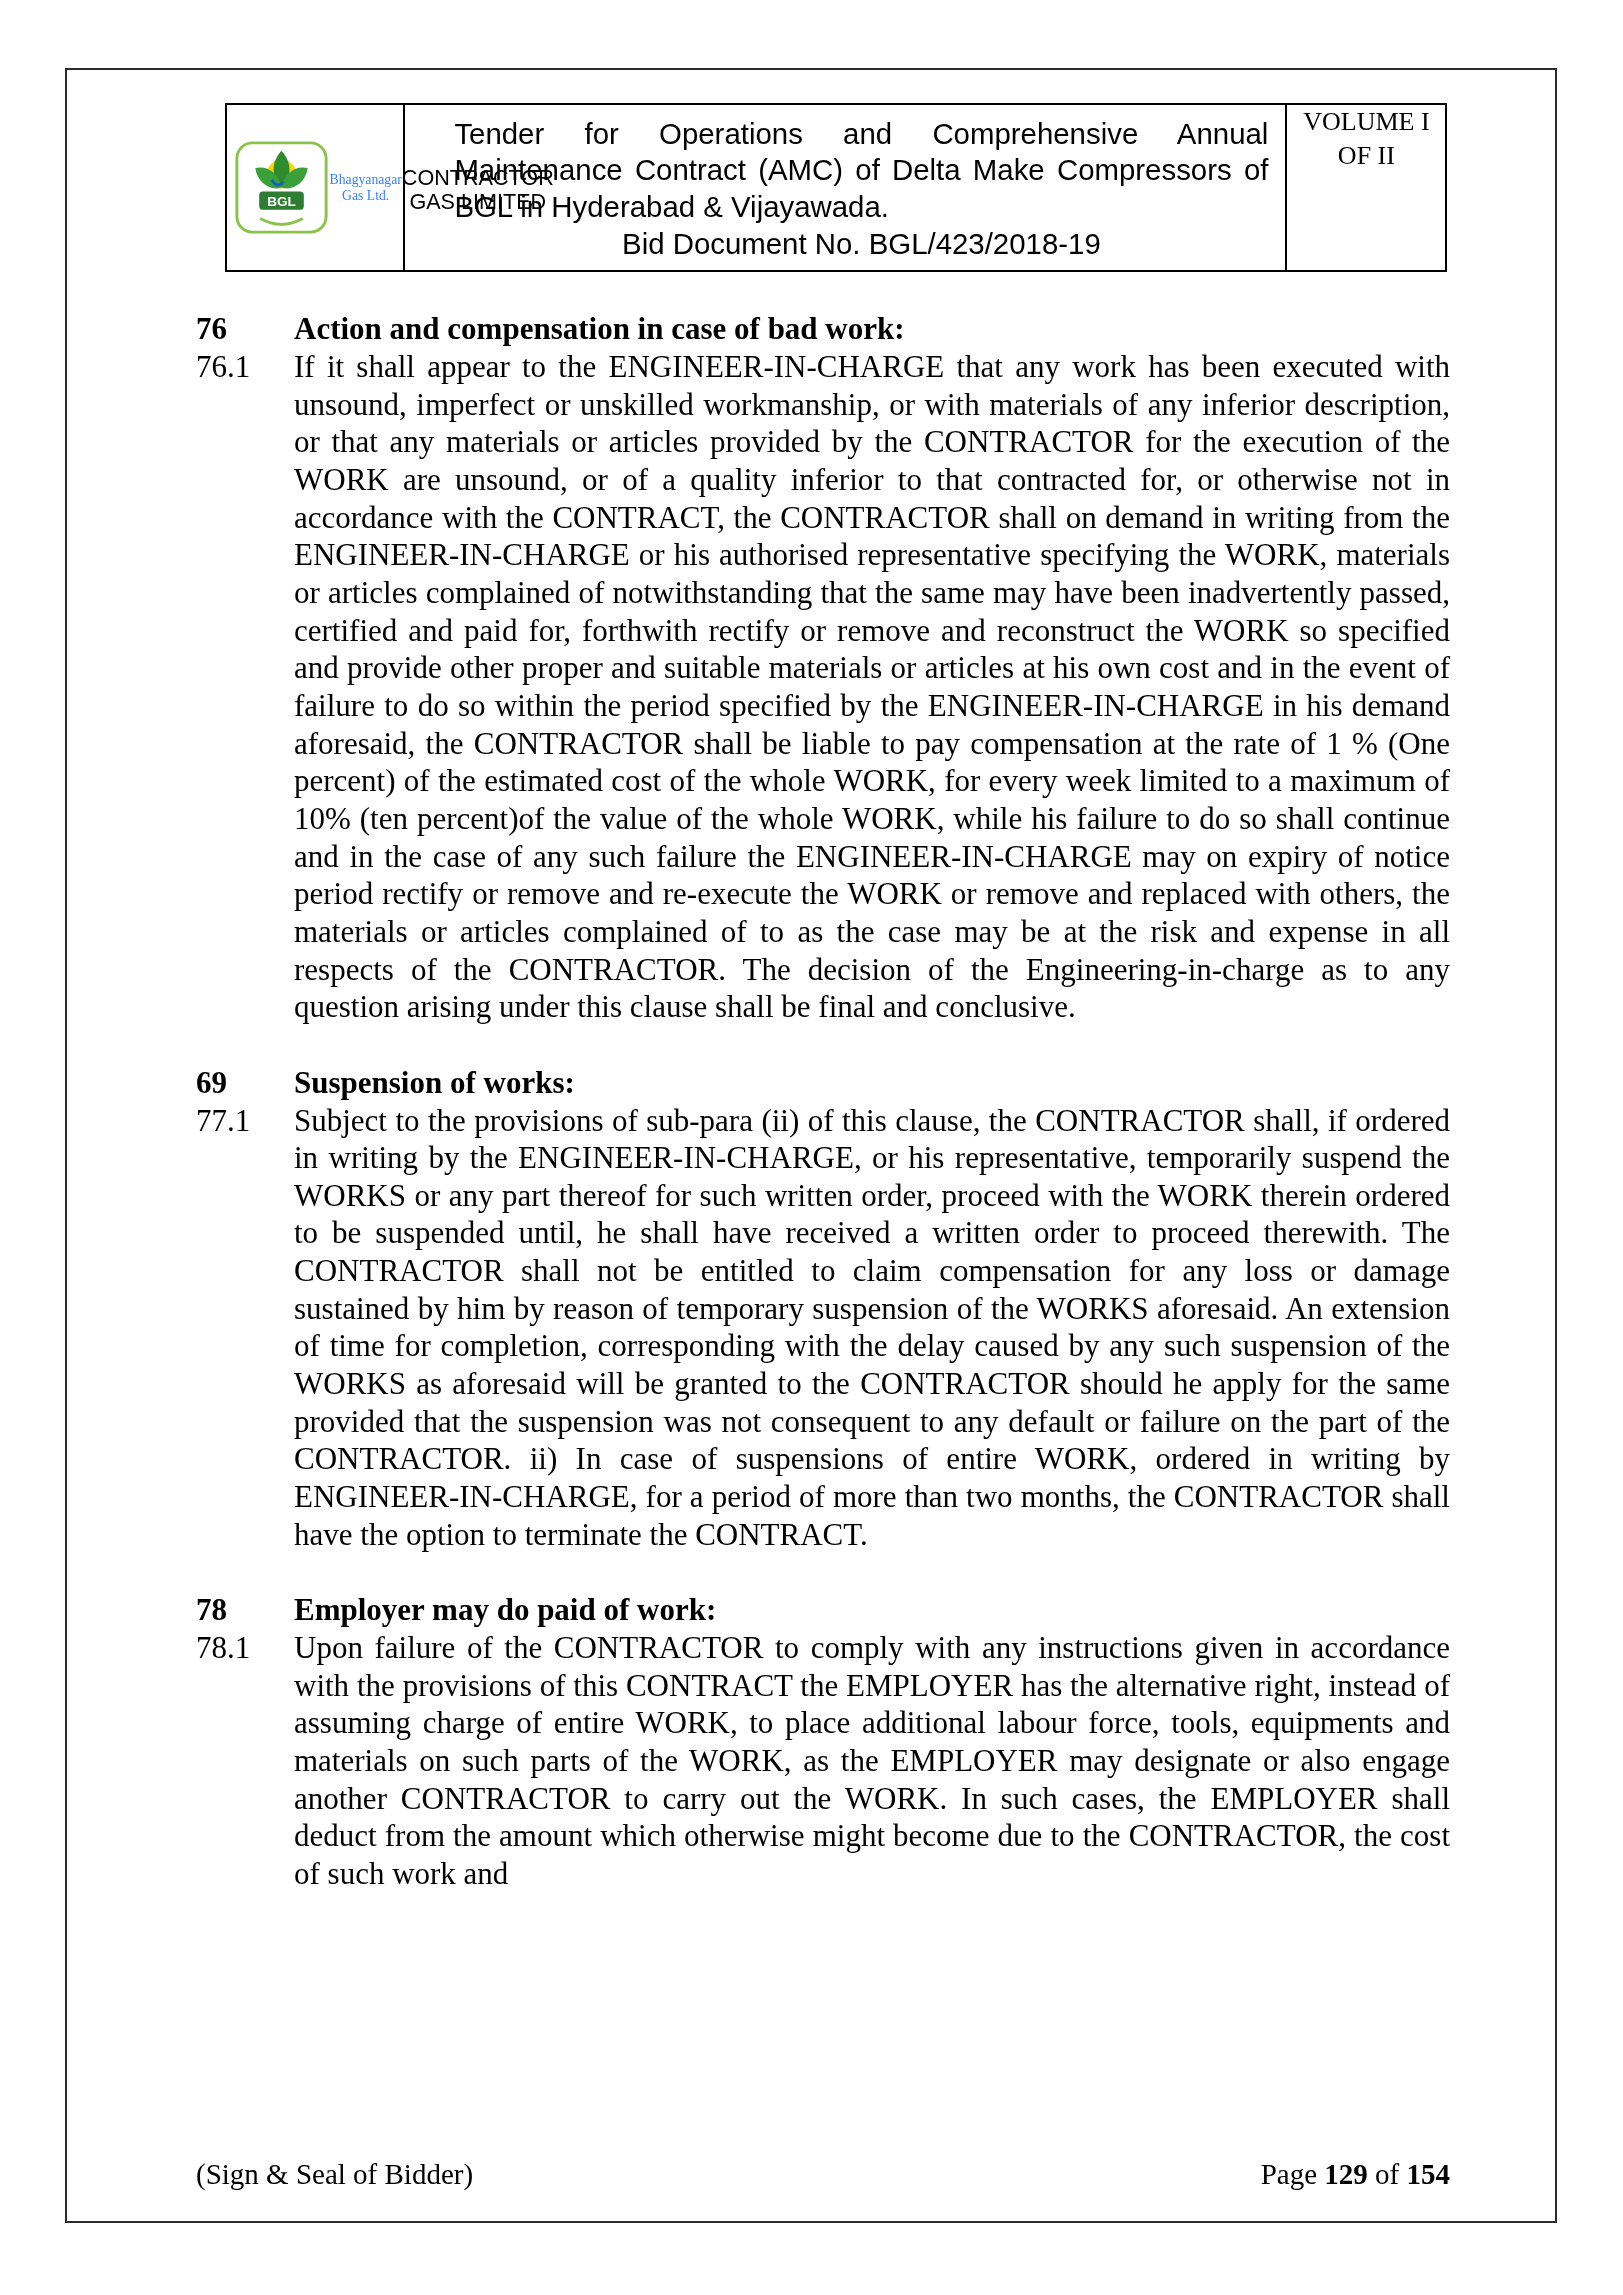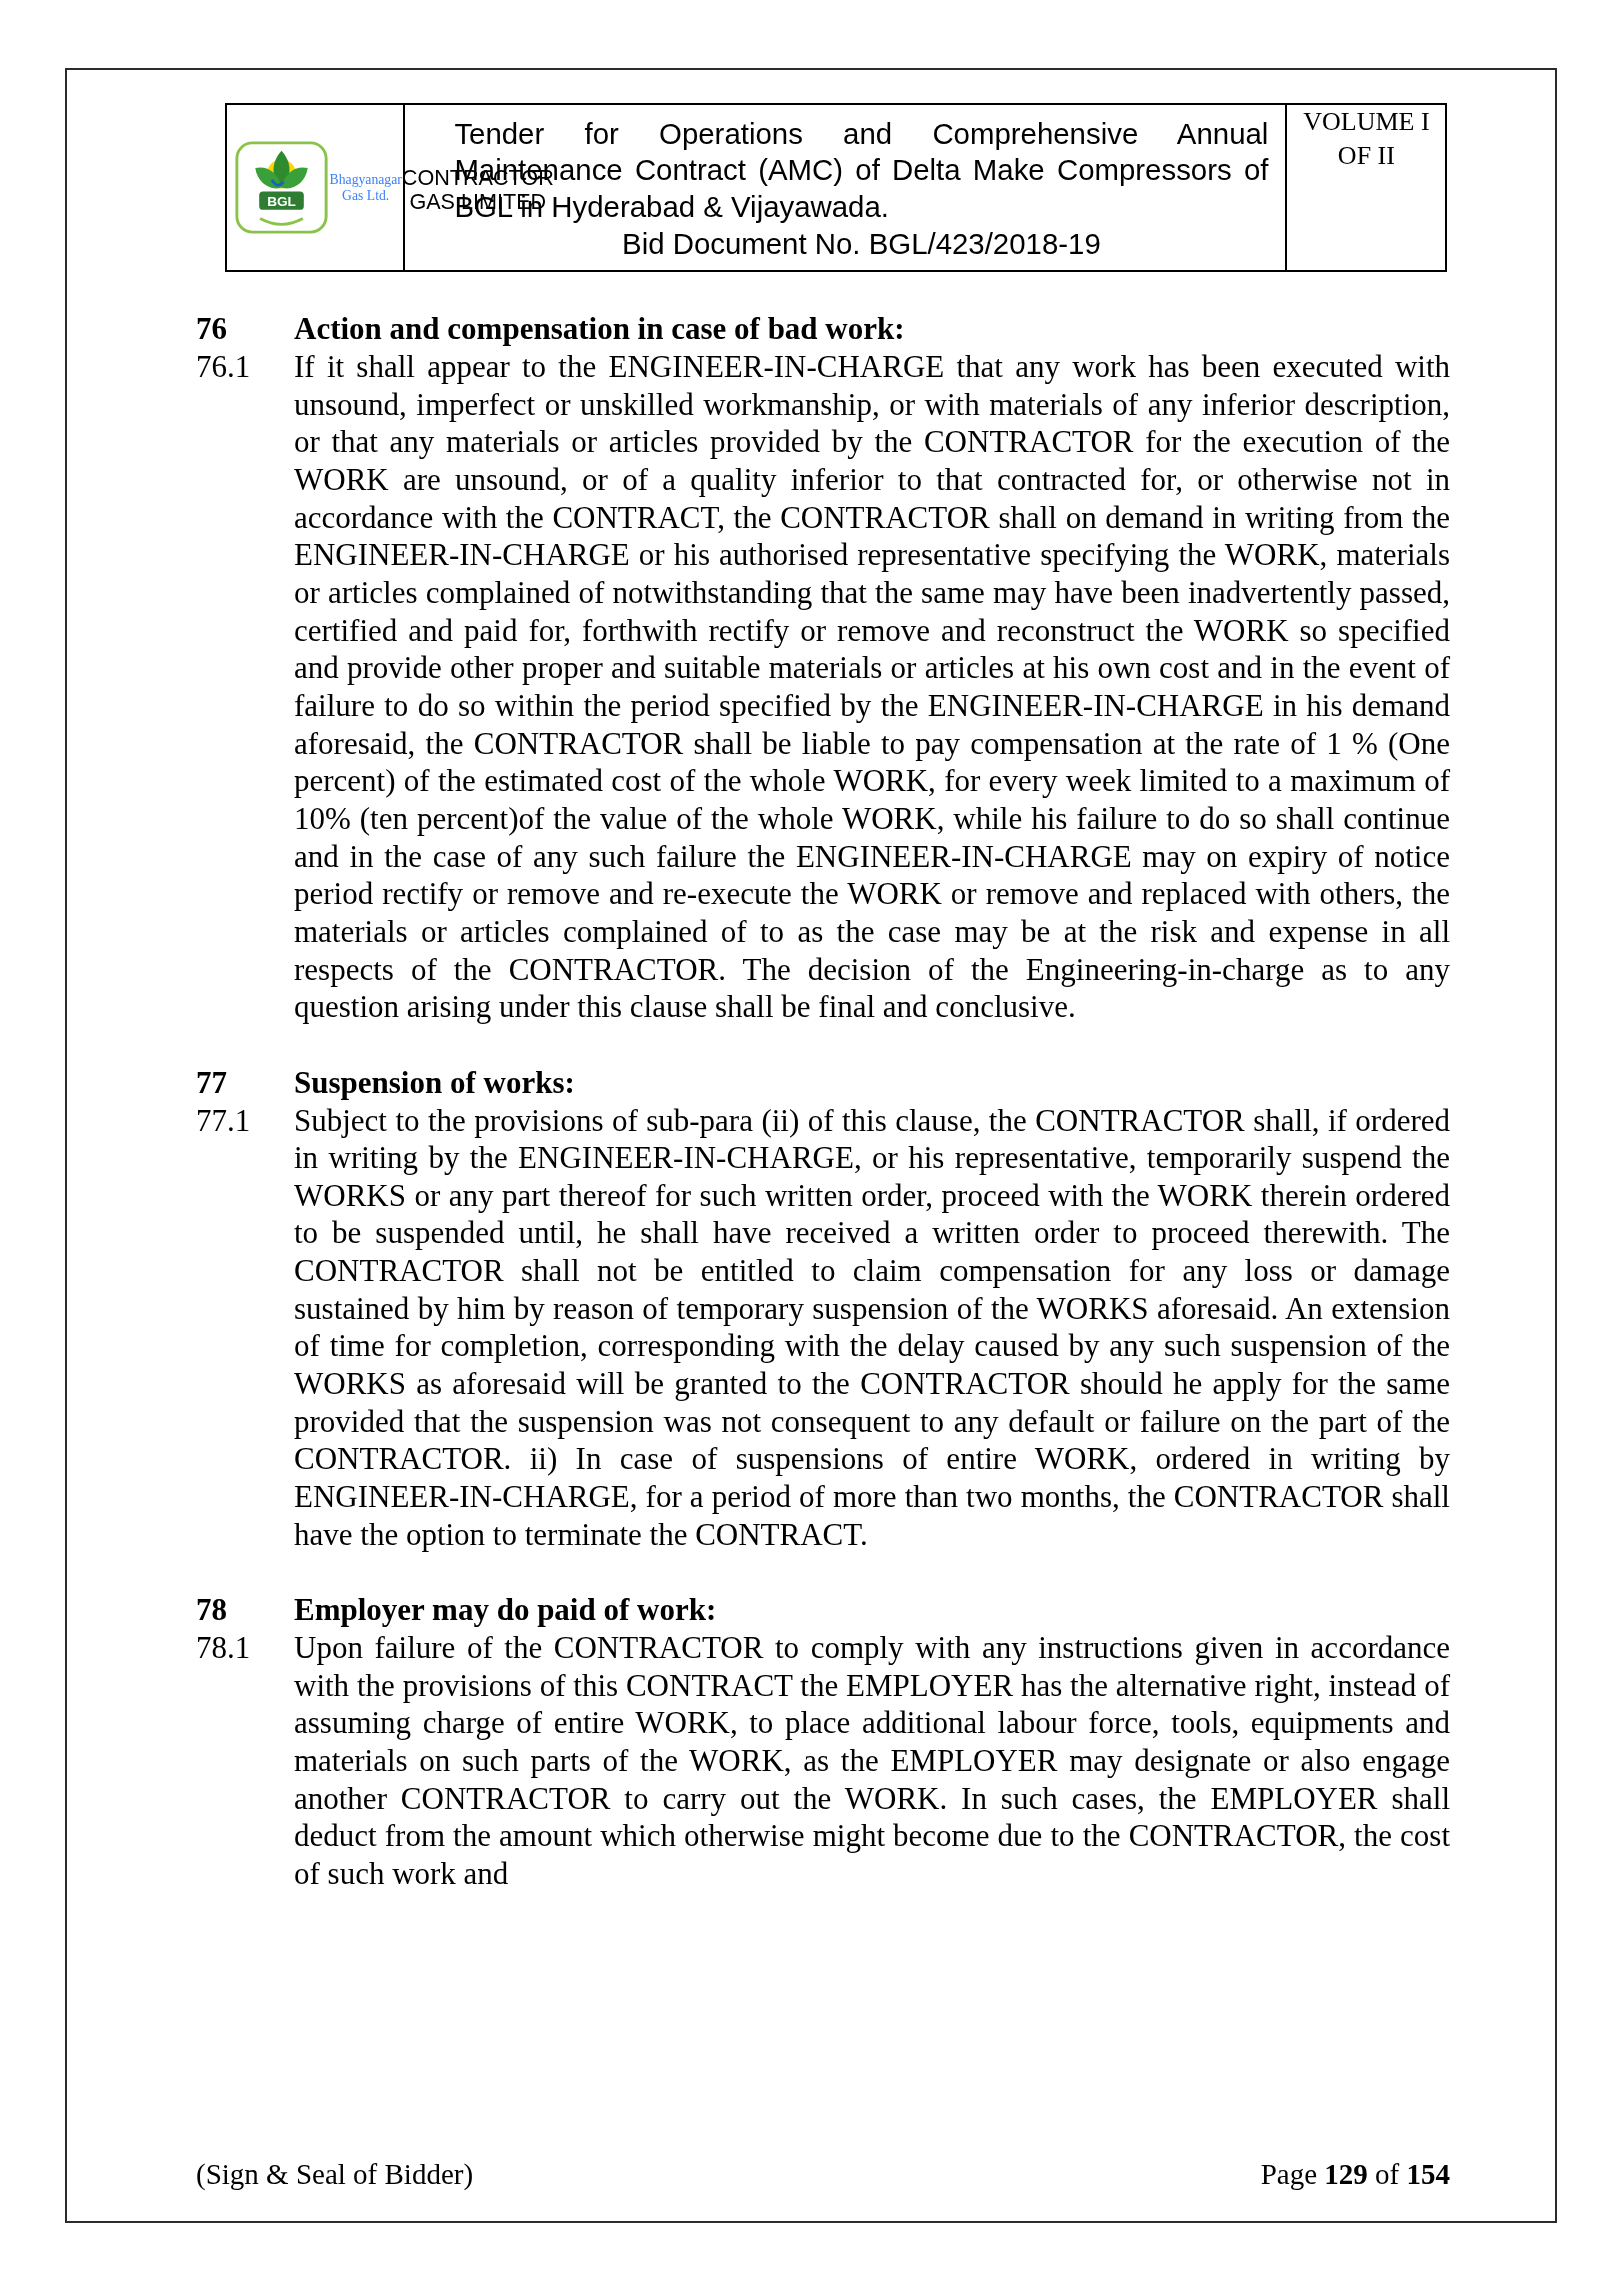--- a/index.html
+++ b/index.html
@@ -124,21 +124,21 @@
   <div class="row section-heading-row">
     <div class="num bold">76</div>
     <div class="sec-heading">Action and compensation in case of bad work:</div>
   </div>
   <div class="row">
     <div class="num">76.1</div>
     <div class="para">If it shall appear to the ENGINEER-IN-CHARGE that any work has been executed with unsound, imperfect or unskilled workmanship, or with materials of any inferior description, or that any materials or articles provided by the CONTRACTOR for the execution of the WORK are unsound, or of a quality inferior to that contracted for, or otherwise not in accordance with the CONTRACT, the CONTRACTOR shall on demand in writing from the ENGINEER-IN-CHARGE or his authorised representative specifying the WORK, materials or articles complained of notwithstanding that the same may have been inadvertently passed, certified and paid for, forthwith rectify or remove and reconstruct the WORK so specified and provide other proper and suitable materials or articles at his own cost and in the event of failure to do so within the period specified by the ENGINEER-IN-CHARGE in his demand aforesaid, the CONTRACTOR shall be liable to pay compensation at the rate of 1 % (One percent) of the estimated cost of the whole WORK, for every week limited to a maximum of 10% (ten percent)of the value of the whole WORK, while his failure to do so shall continue and in the case of any such failure the ENGINEER-IN-CHARGE may on expiry of notice period rectify or remove and re-execute the WORK or remove and replaced with others, the materials or articles complained of to as the case may be at the risk and expense in all respects of the CONTRACTOR. The decision of the Engineering-in-charge as to any question arising under this clause shall be final and conclusive.</div>
   </div>
 
   <div class="row section-heading-row">
-    <div class="num bold">77</div>
+    <div class="num bold">69</div>
     <div class="sec-heading">Suspension of works:</div>
   </div>
   <div class="row">
     <div class="num">77.1</div>
     <div class="para">Subject to the provisions of sub-para (ii) of this clause, the CONTRACTOR shall, if ordered in writing by the ENGINEER-IN-CHARGE, or his representative, temporarily suspend the WORKS or any part thereof for such written order, proceed with the WORK therein ordered to be suspended until, he shall have received a written order to proceed therewith. The CONTRACTOR shall not be entitled to claim compensation for any loss or damage sustained by him by reason of temporary suspension of the WORKS aforesaid. An extension of time for completion, corresponding with the delay caused by any such suspension of the WORKS as aforesaid will be granted to the CONTRACTOR should he apply for the same provided that the suspension was not consequent to any default or failure on the part of the CONTRACTOR. ii) In case of suspensions of entire WORK, ordered in writing by ENGINEER-IN-CHARGE, for a period of more than two months, the CONTRACTOR shall have the option to terminate the CONTRACT.</div>
   </div>
 
   <div class="row section-heading-row">
     <div class="num bold">78</div>
     <div class="sec-heading">Employer may do paid of work:</div>

